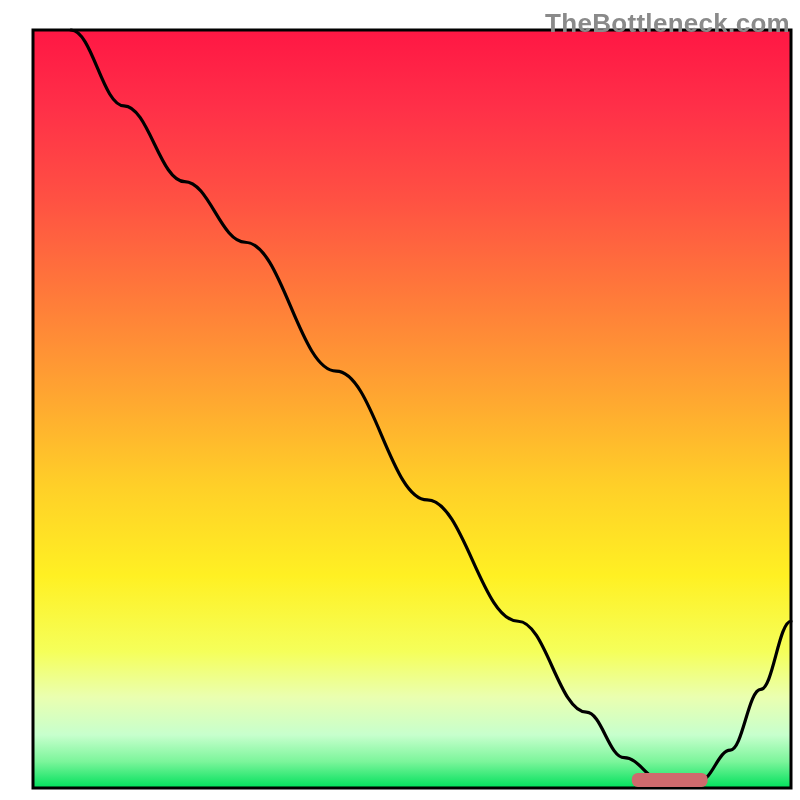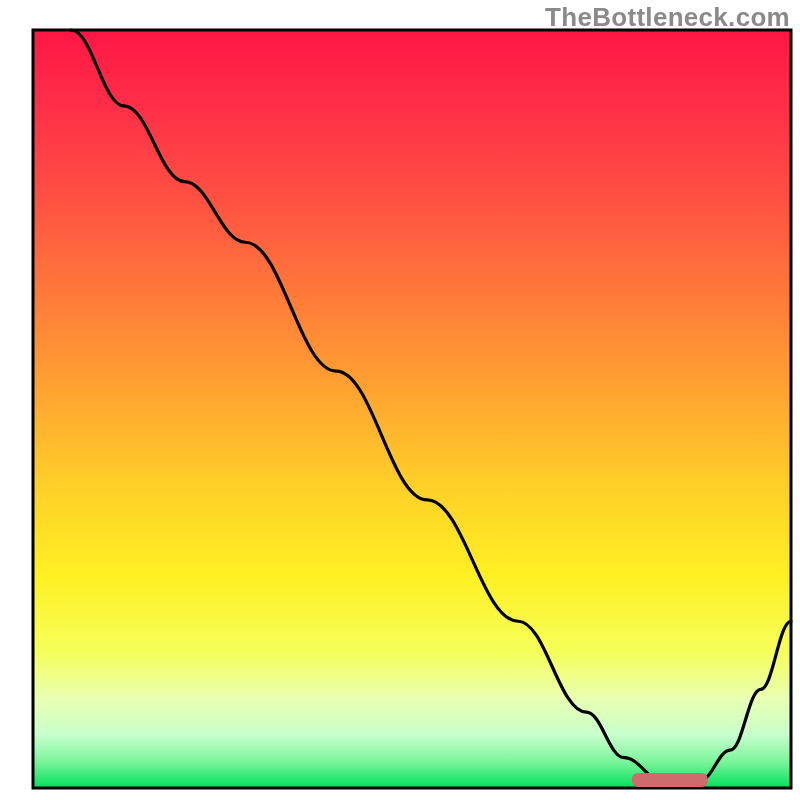--- a/index.html
+++ b/index.html
@@ -11,21 +11,21 @@
     background: #fff;
     font-family: Arial, Helvetica, sans-serif;
   }
   .wrap {
     position: relative;
     width: 800px;
     height: 800px;
   }
   .watermark {
     position: absolute;
-    top: 2px;
+    top: 8px;
     right: 10px;
     font-size: 26px;
     font-weight: 600;
     color: #8a8a8a;
     letter-spacing: 0.3px;
     user-select: none;
   }
   svg {
     display: block;
   }

